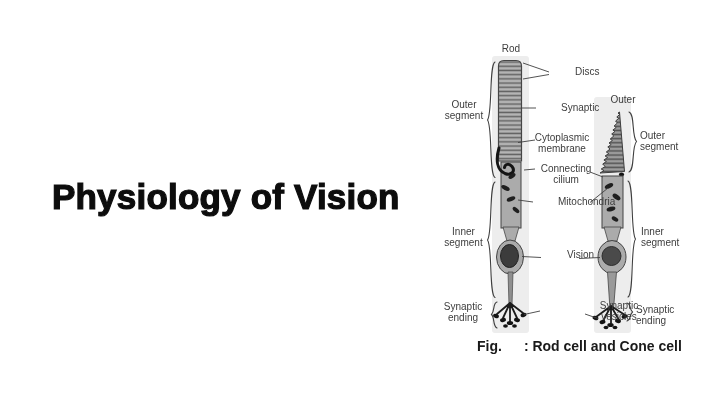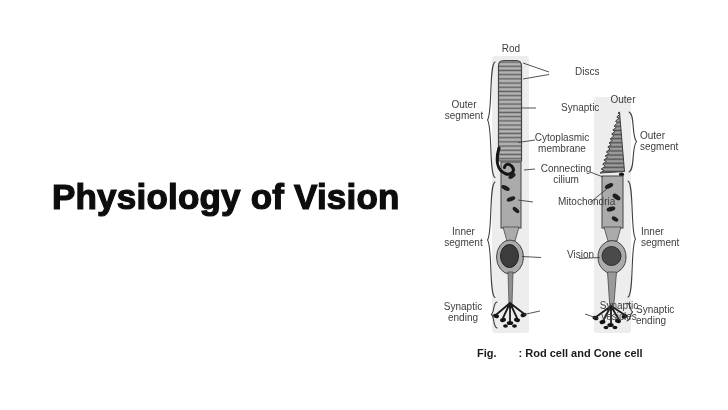--- a/index.html
+++ b/index.html
@@ -30,22 +30,22 @@
     font-size:10px;
     line-height:10.5px;
     color:#3d3d3d;
     z-index:2;
   }
   .c{text-align:center;}
   .l{text-align:left;}
   .nowrap{white-space:nowrap;padding-left:24px;}
   .caption{
     position:absolute;
-    left:477px;top:347px;
-    font-size:11px;
+    left:477px;top:338px;
+    font-size:14px;
     font-weight:bold;
     color:#1a1a1a;
     white-space:nowrap;
     z-index:2;
   }
   .caption .fig-prefix{margin-right:22px;}
 </style>
 </head>
 <body>
 

